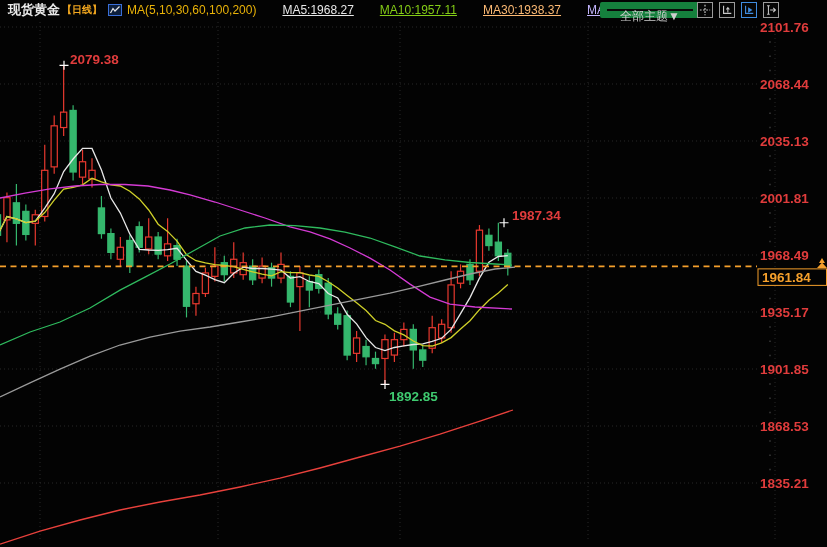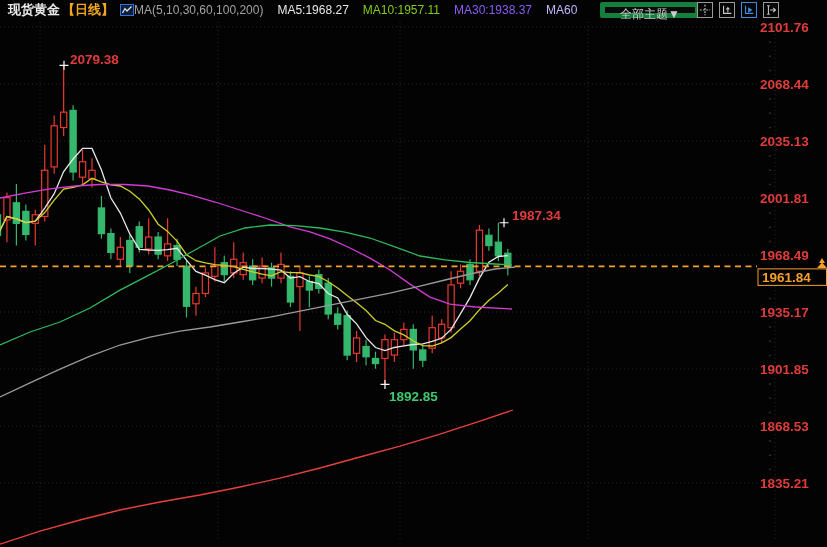--- a/index.html
+++ b/index.html
@@ -1,26 +1,26 @@
 <!DOCTYPE html>
 <html><head>
 <meta charset="utf-8">
 <style>
   html,body{margin:0;padding:0;background:#000;}
   .stage{position:relative;width:827px;height:547px;background:#030303;overflow:hidden;
          font-family:"Liberation Sans","DejaVu Sans",sans-serif;}
   .topbar{position:absolute;top:0;left:0;width:827px;height:20px;z-index:3;
           display:flex;align-items:center;font-size:12px;color:#dcdcdc;background:#030303;}
   .title{margin-left:8px;font-weight:bold;font-size:13px;color:#e9e9e9;}
-  .period{font-weight:bold;font-size:13px;color:#f2a71f;margin-left:2px;}
+  .period{font-weight:bold;font-size:10px;color:#f2a71f;margin-left:2px;}
   .mini-icon{display:inline-block;width:14px;height:14px;margin-left:6px;}
-  .ma-formula{color:#a3a3a3;}
-  .ma{margin-left:14px;}
+  .ma-formula{margin-left:5px;color:#eab308;}
+  .ma{margin-left:26px;text-decoration:underline;}
   .theme-btn{position:absolute;left:600px;top:2px;width:100px;height:16px;
-             background:#0a0a0a;border:5px solid #15803d;border-radius:2px;
+             background:#0a0a0a;border:7px solid #15803d;border-radius:2px;
              color:#cfcfcf;font-size:12px;line-height:14px;text-align:center;
              padding:0;cursor:pointer;font-family:inherit;}
   .tool{position:absolute;top:2px;width:16px;height:16px;border:1px solid #9b9b9b;
         background:#060606;box-sizing:border-box;cursor:pointer;}
   .tool svg{display:block;margin:1px;}
   .tool.active{border-color:#3f8cdf;}
   .t1{left:697px;} .t2{left:719px;} .t3{left:741px;} .t4{left:763px;}
   #chart-svg{position:absolute;top:0;left:0;z-index:1;cursor:crosshair;}
 </style>
 </head>
@@ -199,21 +199,21 @@
     <span class="period">【日线】</span>
     <span class="mini-icon">
       <svg width="14" height="14" viewBox="0 0 14 14">
         <rect x="0.5" y="1.5" width="13" height="11" fill="#0d1f3c" stroke="#3a6fd8" stroke-width="1"></rect>
         <path d="M2.5 10 L5 5.5 L7 8 L11.5 3.5" fill="none" stroke="#e8e8e8" stroke-width="1.2"></path>
       </svg>
     </span>
     <span class="ma-formula">MA(5,10,30,60,100,200)</span>
     <span class="ma" style="color: rgb(232, 232, 232);">MA5:1968.27</span>
     <span class="ma" style="color: #84cc16;">MA10:1957.11</span>
-    <span class="ma" style="color: #8b5cf6;">MA30:1938.37</span>
+    <span class="ma" style="color: #fdba74;">MA30:1938.37</span>
     <span class="ma" style="color: #c4b5fd;">MA60</span>
 
     <button class="theme-btn">全部主题▼</button>
 
     <span class="tool t1">
       <svg width="12" height="12" viewBox="0 0 14 14">
         <path d="M7 1 V13 M1 7 H13" stroke="#c9c9c9" stroke-width="1.4" stroke-dasharray="2 1.7" fill="none"></path>
       </svg>
     </span>
     <span class="tool t2">

